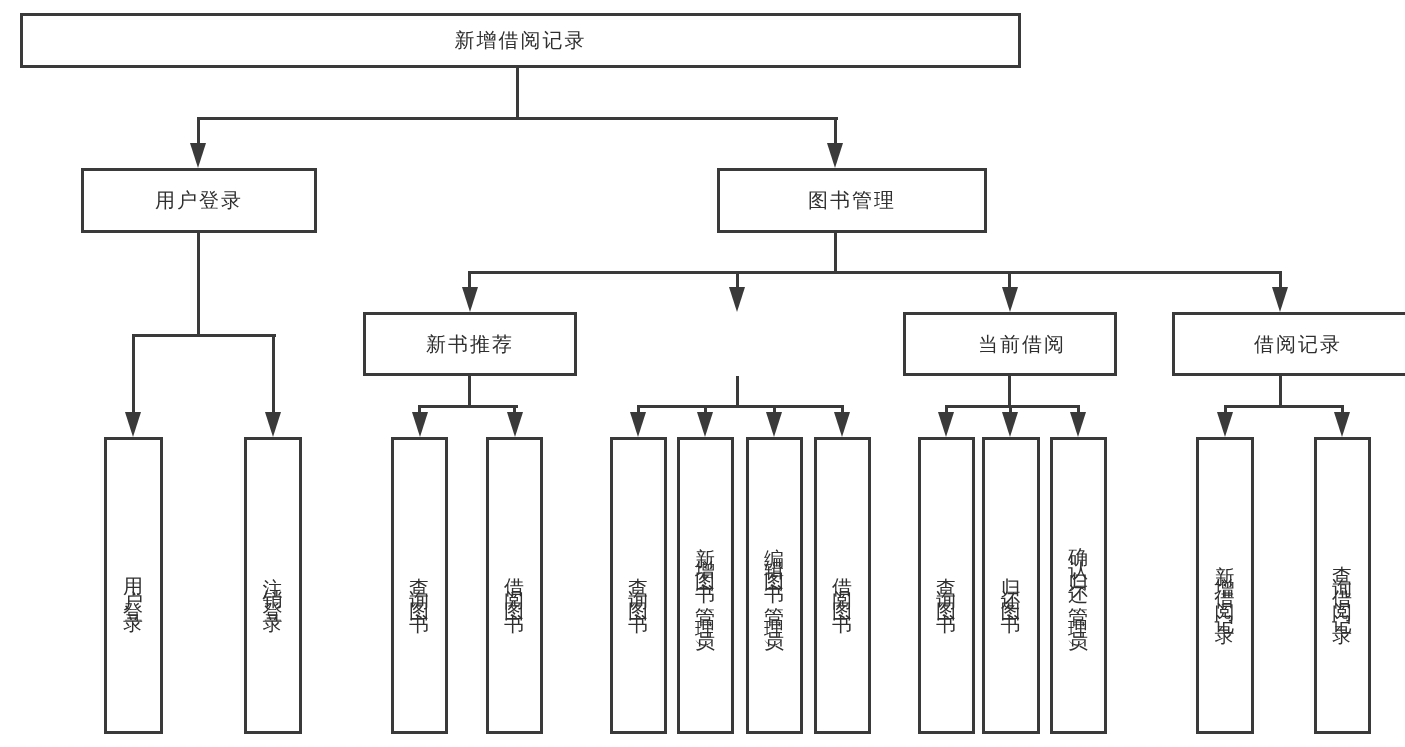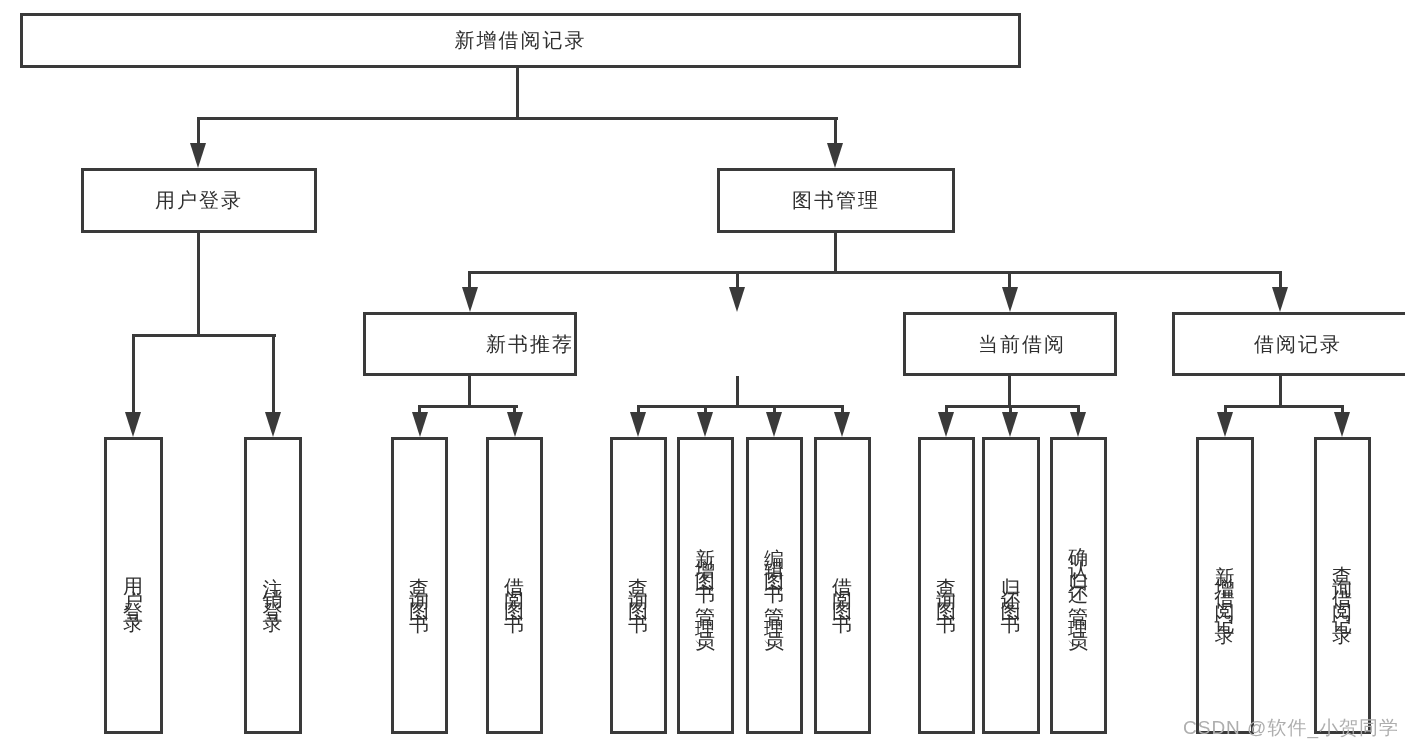--- a/index.html
+++ b/index.html
@@ -28,21 +28,21 @@
   <div class="line" style="left:516px;top:68px;width:3px;height:51px;"></div>
   <div class="line" style="left:197px;top:117px;width:641px;height:3px;"></div>
   <div class="line" style="left:197px;top:117px;width:3px;height:30px;"></div>
   <div class="line" style="left:834px;top:117px;width:3px;height:30px;"></div>
   <div class="arrow" style="left:190px;top:143px;"></div>
   <div class="arrow" style="left:827px;top:143px;"></div>
 
   <div class="box" style="left:81px;top:168px;width:236px;height:65px;">
     <span>用户登录</span>
   </div>
-  <div class="box" style="left:717px;top:168px;width:238px;height:65px;justify-content:center;">
+  <div class="box" style="left:717px;top:168px;width:270px;height:65px;justify-content:center;">
     <span>图书管理</span>
   </div>
 
   <div class="line" style="left:197px;top:233px;width:3px;height:104px;"></div>
   <div class="line" style="left:132px;top:334px;width:144px;height:3px;"></div>
   <div class="line" style="left:132px;top:334px;width:3px;height:82px;"></div>
   <div class="line" style="left:272px;top:334px;width:3px;height:82px;"></div>
   <div class="arrow" style="left:125px;top:412px;"></div>
   <div class="arrow" style="left:265px;top:412px;"></div>
 
@@ -50,21 +50,21 @@
   <div class="line" style="left:468px;top:271px;width:814px;height:3px;"></div>
   <div class="line" style="left:468px;top:271px;width:3px;height:20px;"></div>
   <div class="line" style="left:736px;top:271px;width:3px;height:20px;"></div>
   <div class="line" style="left:1008px;top:271px;width:3px;height:20px;"></div>
   <div class="line" style="left:1279px;top:271px;width:3px;height:20px;"></div>
   <div class="arrow" style="left:462px;top:287px;"></div>
   <div class="arrow" style="left:729px;top:287px;"></div>
   <div class="arrow" style="left:1002px;top:287px;"></div>
   <div class="arrow" style="left:1272px;top:287px;"></div>
 
-  <div class="box" style="left:363px;top:312px;width:214px;height:64px;justify-content:flex-end;">
+  <div class="box" style="left:363px;top:312px;width:214px;height:64px;">
     <span>新书推荐</span>
   </div>
   <div class="box" style="left:903px;top:312px;width:214px;height:64px;padding-left:24px;">
     <span>当前借阅</span>
   </div>
   <div class="box" style="left:1172px;top:312px;width:252px;height:64px;">
     <span>借阅记录</span>
   </div>
 
   <div class="line" style="left:468px;top:376px;width:3px;height:32px;"></div>
@@ -112,15 +112,14 @@
   <div class="box leaf" style="left:746px;top:437px;width:57px;height:297px;">编辑图书（管理员）</div>
   <div class="box leaf" style="left:814px;top:437px;width:57px;height:297px;">借阅图书</div>
 
   <div class="box leaf" style="left:918px;top:437px;width:57px;height:297px;">查询图书</div>
   <div class="box leaf" style="left:982px;top:437px;width:58px;height:297px;">归还图书</div>
   <div class="box leaf" style="left:1050px;top:437px;width:57px;height:297px;">确认归还（管理员）</div>
 
   <div class="box leaf" style="left:1196px;top:437px;width:58px;height:297px;">新增借阅记录</div>
   <div class="box leaf" style="left:1314px;top:437px;width:57px;height:297px;">查询借阅记录</div>
 
-  <div class="watermark">CSDN @软件_小贺同学</div>
 
 </div>
 
 </body></html>

